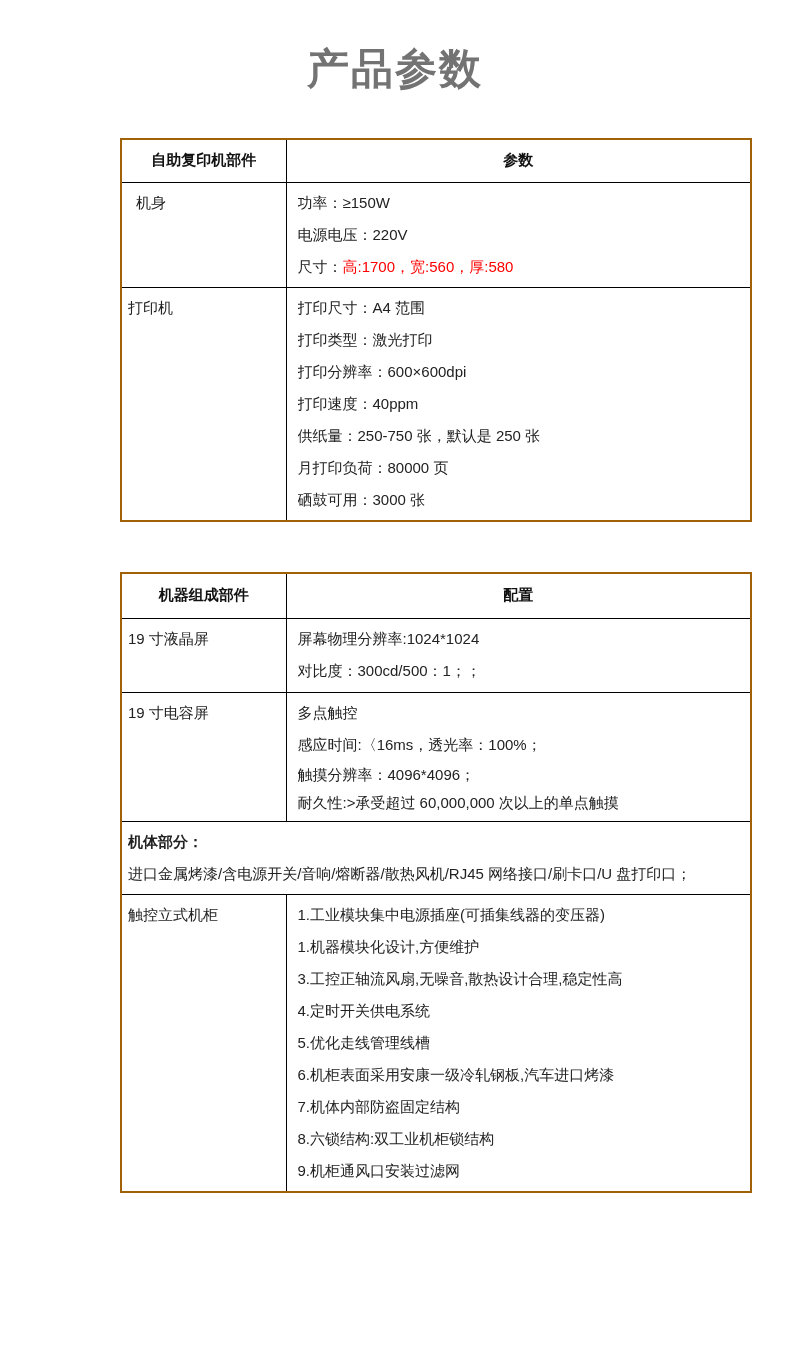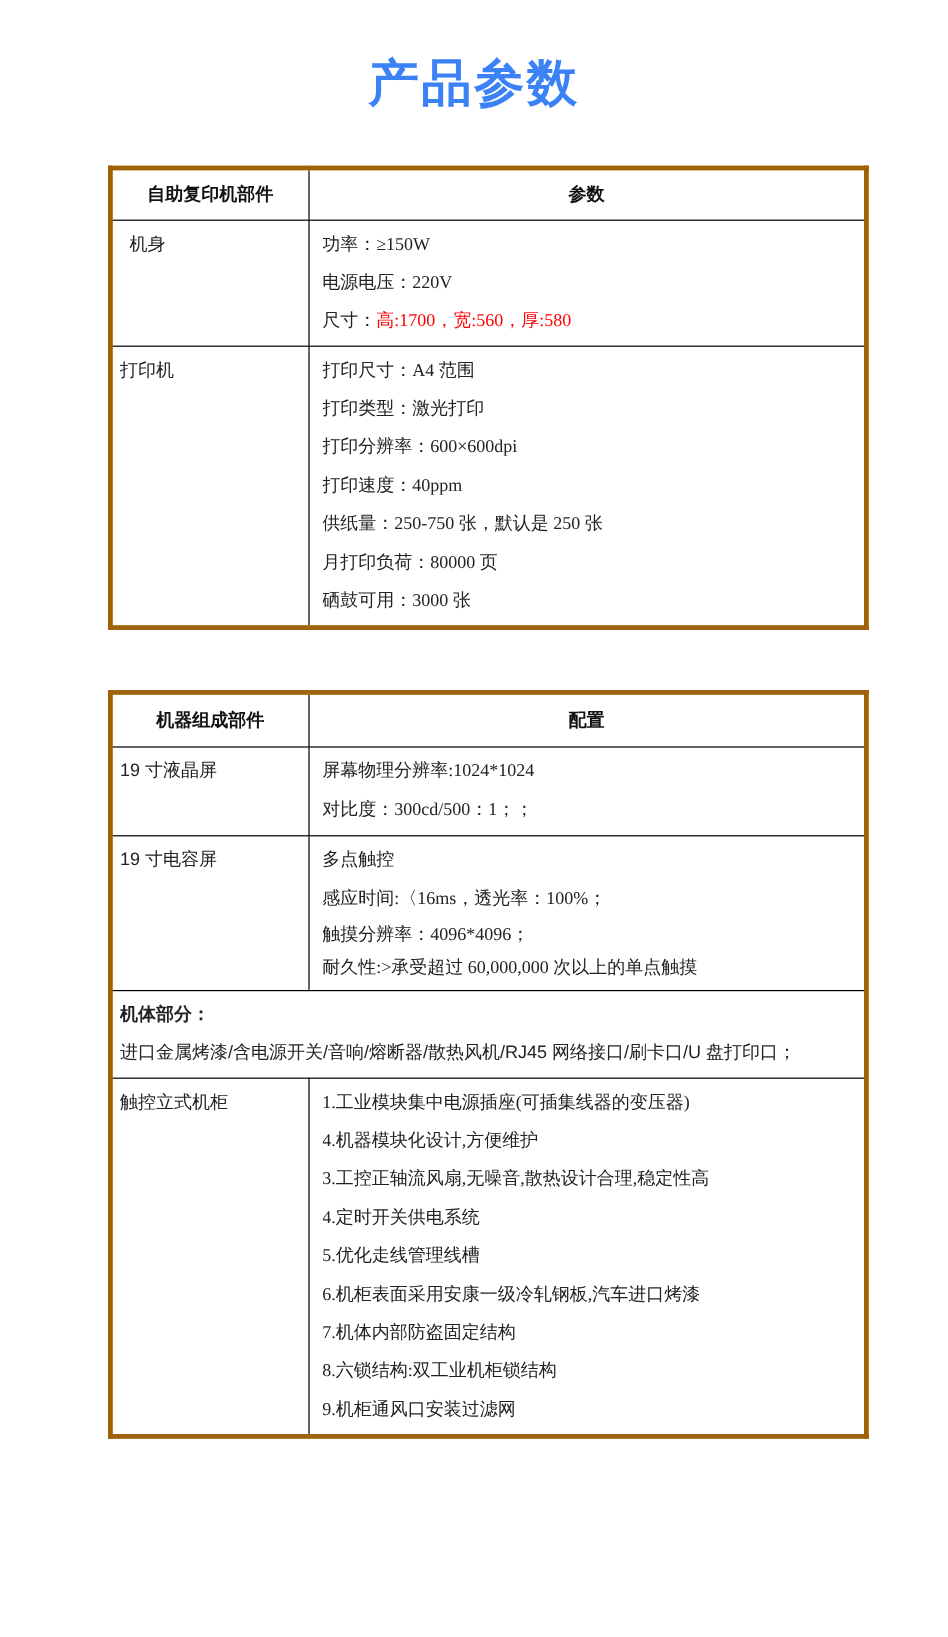--- a/index.html
+++ b/index.html
@@ -16,28 +16,28 @@
     background: #ffffff;
     overflow: hidden;
   }
   .doc-title {
     padding-top: 44px;
     text-align: center;
     font-size: 42px;
     line-height: 50px;
     font-weight: bold;
     letter-spacing: 2px;
-    color: #3b82f6;
+    color: #737373;
   }
   table.spec {
     border-collapse: collapse;
     table-layout: fixed;
     width: 630px;
-    margin-left: 90px;
-    border: 4px solid #a16207;
+    margin-left: 120px;
+    border: 2px solid #a16207;
   }
   table.spec.first { margin-top: 44px; }
   table.spec.second { margin-top: 50px; }
   table.spec th, table.spec td {
     border: 1px solid #000000;
     font-size: 15px;
     box-sizing: border-box;
   }
   col.c-label { width: 165px; }
   col.c-content { width: 465px; }
@@ -49,21 +49,20 @@
   }
   td.label-cell {
     vertical-align: top;
     padding: 4px 4px 4px 6px;
     line-height: 32px;
     white-space: nowrap;
   }
   td.content-cell {
     vertical-align: top;
     padding: 4px 16px 4px 11px;
-    font-family: Liberation Serif, serif;
   }
   td.fullwidth-cell {
     vertical-align: top;
     padding: 4px 7px 4px 6px;
   }
   .line {
     margin: 0;
     line-height: 32px;
     font-size: 15px;
     white-space: nowrap;
@@ -141,21 +140,21 @@
     <tr>
       <td class="fullwidth-cell" colspan="2" style="height:72px;">
         <p class="line bold">机体部分：</p>
         <p class="line">进口金属烤漆/含电源开关/音响/熔断器/散热风机/RJ45 网络接口/刷卡口/U 盘打印口；</p>
       </td>
     </tr>
     <tr>
       <td class="label-cell" style="height:295px;">触控立式机柜</td>
       <td class="content-cell">
         <p class="line">1.工业模块集中电源插座(可插集线器的变压器)</p>
-        <p class="line">4.机器模块化设计,方便维护</p>
+        <p class="line">1.机器模块化设计,方便维护</p>
         <p class="line">3.工控正轴流风扇,无噪音,散热设计合理,稳定性高</p>
         <p class="line">4.定时开关供电系统</p>
         <p class="line">5.优化走线管理线槽</p>
         <p class="line">6.机柜表面采用安康一级冷轧钢板,汽车进口烤漆</p>
         <p class="line">7.机体内部防盗固定结构</p>
         <p class="line">8.六锁结构:双工业机柜锁结构</p>
         <p class="line">9.机柜通风口安装过滤网</p>
       </td>
     </tr>
   </tbody>

